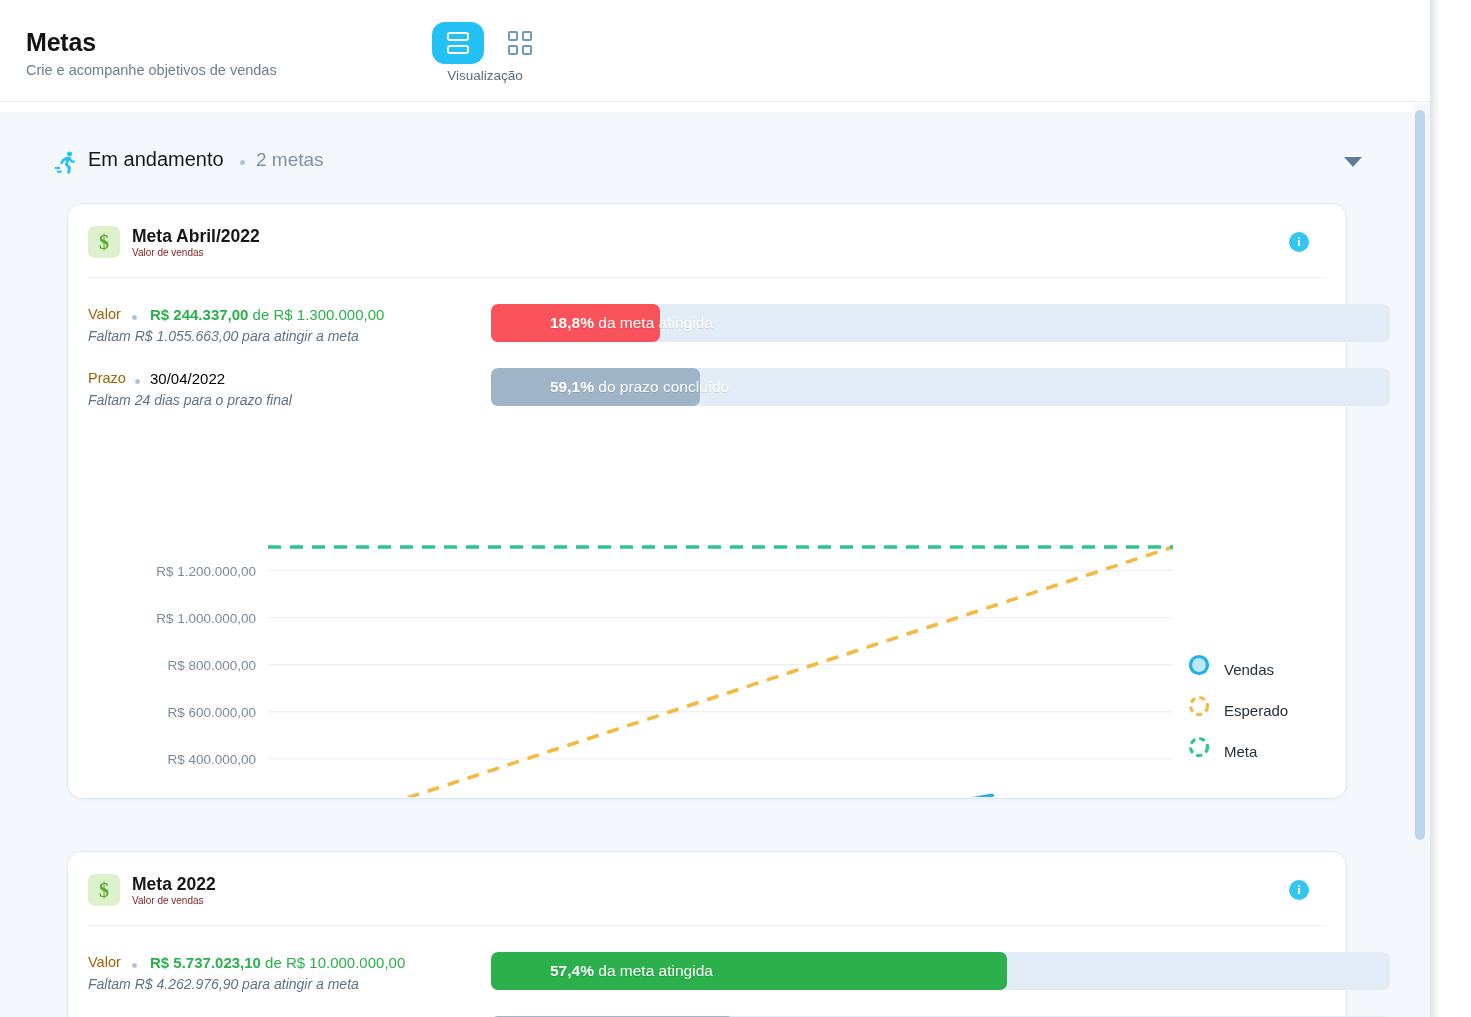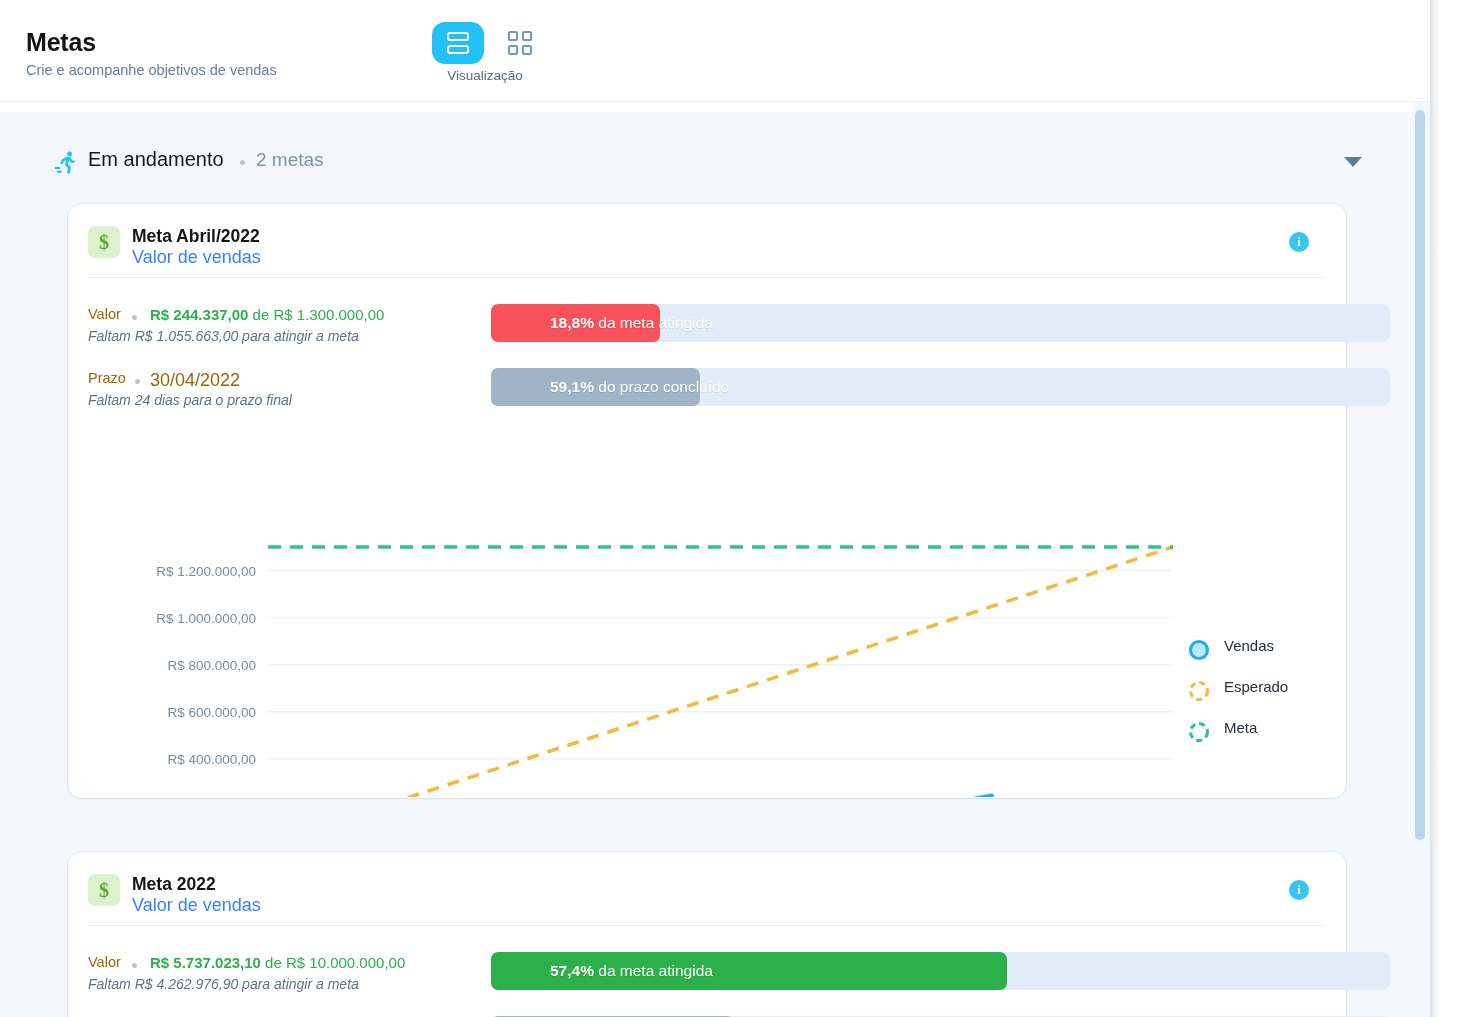--- a/index.html
+++ b/index.html
@@ -81,55 +81,55 @@
   #card2 { top: 740px; height: 300px; }
 
   .card-head { position: absolute; left: 0; top: 0; width: 100%; height: 72px; }
   .money-badge {
     position: absolute; left: 20px; top: 22px; width: 32px; height: 32px;
     background: #ddf2cc; border-radius: 7px;
     display: flex; align-items: center; justify-content: center;
     color: #5aab2e; font-size: 20px; font-weight: bold; font-family: "Liberation Serif", serif;
   }
   .card-title { position: absolute; left: 64px; top: 22px; font-size: 17.5px; font-weight: bold; color: #15171a; }
-  .card-subtitle { position: absolute; left: 64px; top: 43px; font-size: 18px; color: #3b82f6; text-align: right; }
+  .card-subtitle { position: absolute; left: 64px; top: 43px; font-size: 10px; color: #7f1d1d; text-align: right; }
   .info-icon {
     position: absolute; left: 1221px; top: 28px; width: 20px; height: 20px; border-radius: 50%;
     background: #33c6f0; color: #ffffff; font-size: 13px; font-weight: bold;
     font-family: "Liberation Serif", serif;
     display: flex; align-items: center; justify-content: center; cursor: pointer;
   }
   .card-divider { position: absolute; left: 20px; top: 73px; width: 1238px; height: 1px; background: #eaf1f8; }
 
   
   .metric { position: absolute; left: 20px; width: 1238px; height: 56px; }
   .m-label { position: absolute; left: 0; top: 0; font-size: 14.5px; color: #a16207; }
   .m-dot { position: absolute; top: 9px; width: 5px; height: 5px; border-radius: 50%; background: #b3c4d4; }
   .m-value { position: absolute; top: 0; font-size: 15px; color: #2bb04b; }
   .m-value b { font-weight: bold; }
-  .m-plain { position: absolute; top: 0; font-size: 18px; color: #a16207; }
+  .m-plain { position: absolute; top: 0; font-size: 15px; color: #000000; }
   .m-note { position: absolute; left: 0; top: 22px; font-size: 14px; font-style: italic; color: #5f7near; color: #5f7286; }
 
   .bar-track {
     position: absolute; left: 403px; top: -2px; width: 899px; height: 38px;
     background: #e2ecf6; border-radius: 7px;
   }
   .bar-fill { position: absolute; left: 0; top: 0; height: 38px; border-radius: 7px; }
   .bar-text {
     position: absolute; left: 15px; top: 0; height: 38px; display: flex; align-items: center;
     font-size: 15.5px; color: #ffffff; white-space: nowrap;
     text-shadow: 0 1px 1px rgba(0,0,0,0.12);
     margin-left: 44px;
   }
   .bar-text b { font-weight: bold; }
 
   
   .chart-wrap { position: absolute; left: 0; top: 325px; width: 1278px; height: 268px; }
   .legend { position: absolute; left: 1118px; top: 108px; }
-  .legend-item { display: flex; align-items: flex-start; gap: 12px; height: 41px; }
+  .legend-item { display: flex; align-items: flex-end; gap: 12px; height: 41px; }
   .legend-label { font-size: 15px; color: #25303a; }
 </style>
 </head>
 <body>
 
 <div id="app">
 
   <div class="header">
     <div class="header-title">Metas</div>
     <div class="header-sub">Crie e acompanhe objetivos de vendas</div>

